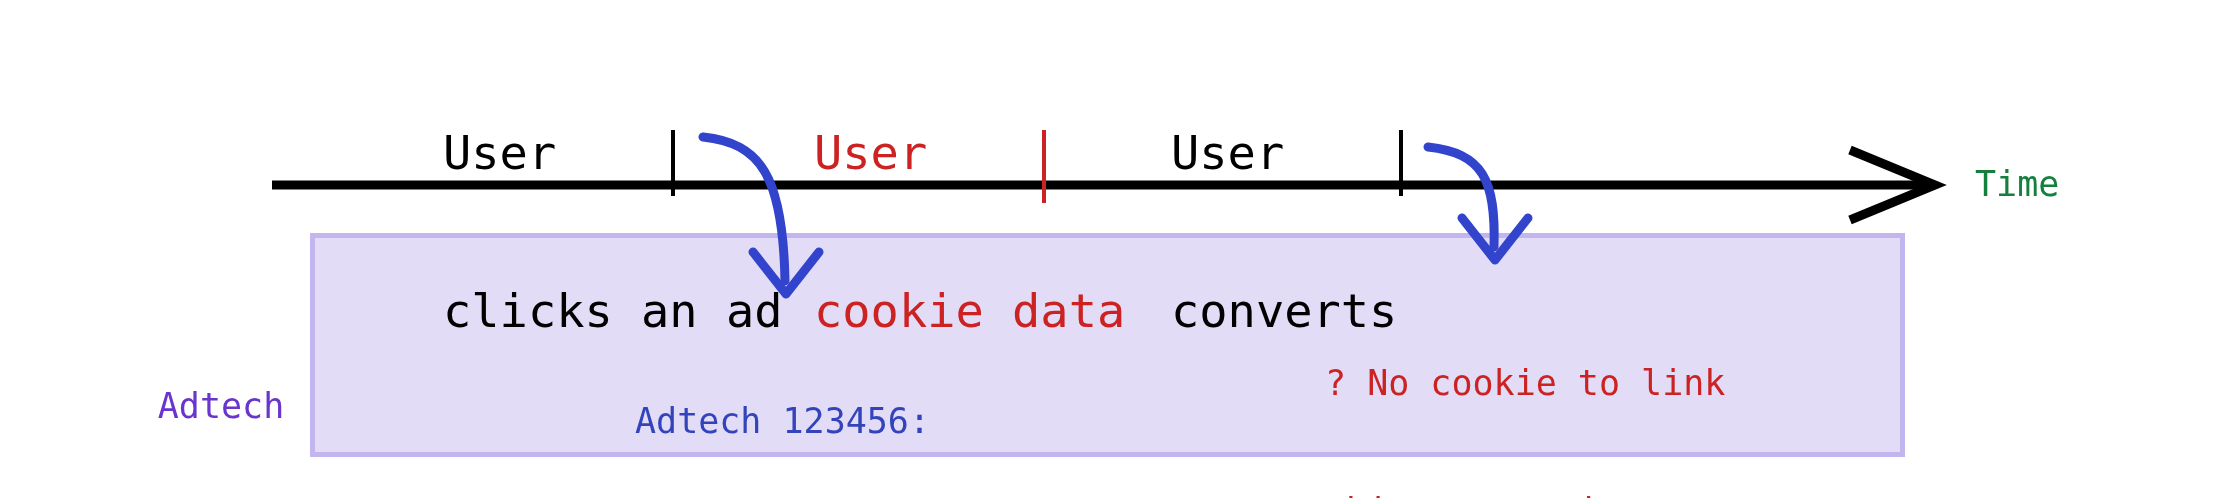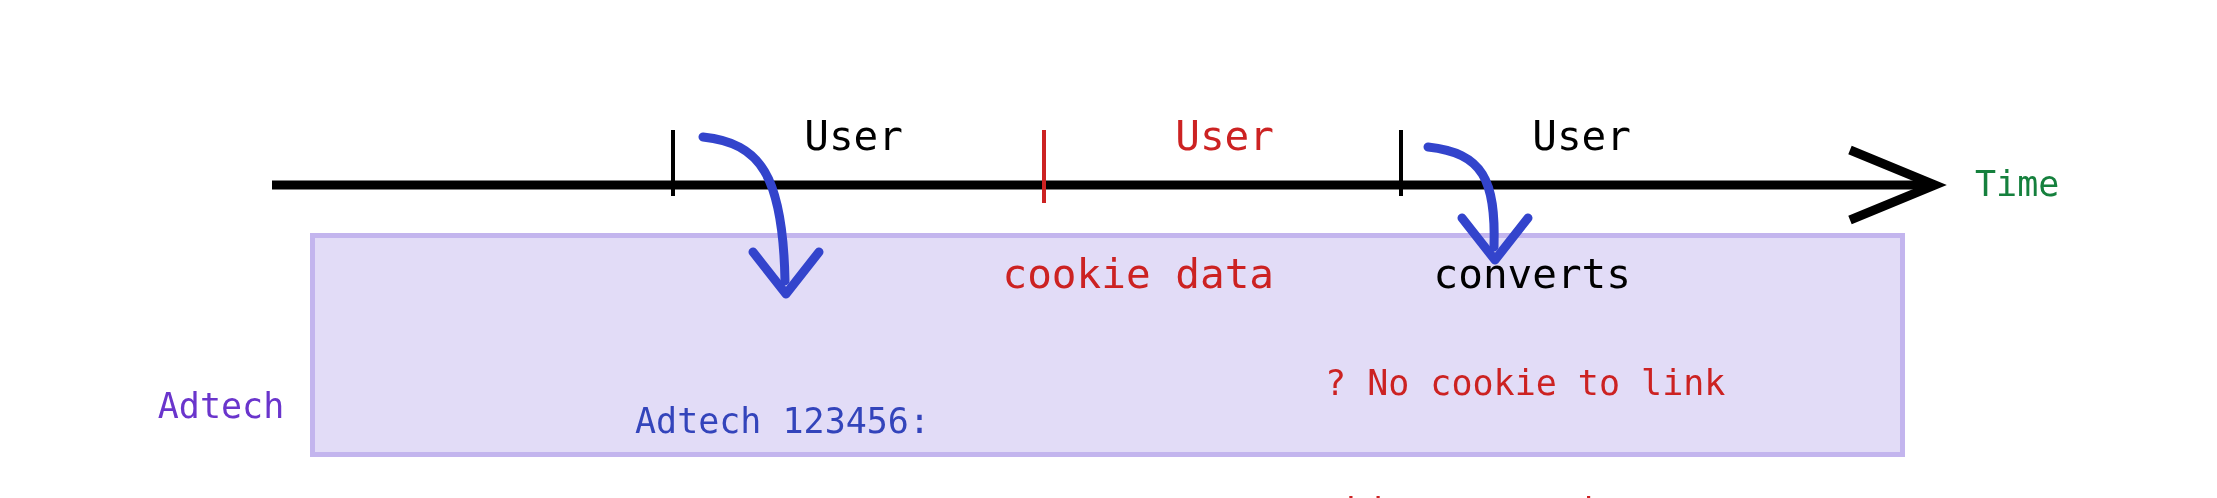--- a/index.html
+++ b/index.html
@@ -27,22 +27,22 @@
 
   
   .lbl {
     position: absolute;
     white-space: pre;
     line-height: 1.12;
     font-family: "DejaVu Sans Mono", "Liberation Mono", monospace;
   }
 
   .event-label {
-    font-size: 41px;
-    text-align: right;
+    font-size: 47px;
+    text-align: left;
     letter-spacing: 0px;
   }
   .event-label .l1 { display: block; }
   .event-label .l2 { display: block; }
 
   #label-click {
     left: 443px;
     top: 22px;
     width: 460px;
     color: #000000;
@@ -128,20 +128,21 @@
 
     <path d="M 703,137 C 760,143 783,175 785,281" fill="none" stroke="#3344cc" stroke-width="9" stroke-linecap="round"></path>
     <polyline points="753,252 786,294 819,252" fill="none" stroke="#3344cc" stroke-width="9" stroke-linecap="round" stroke-linejoin="round"></polyline>
 
     <path d="M 1428,147 C 1483,153 1496,180 1494,247" fill="none" stroke="#3344cc" stroke-width="9" stroke-linecap="round"></path>
     <polyline points="1462,218 1495,260 1528,218" fill="none" stroke="#3344cc" stroke-width="9" stroke-linecap="round" stroke-linejoin="round"></polyline>
   </svg>
 
   <div class="lbl event-label" id="label-click">
     <span class="l1">User</span>
+    <span class="l2">clicks an ad</span>
   </div>
 
   <div class="lbl event-label" id="label-clear">
     <span class="l1">User</span>
     <span class="l2">cookie data</span>
   </div>
 
   <div class="lbl event-label" id="label-convert">
     <span class="l1">User</span>
     <span class="l2">converts</span>

